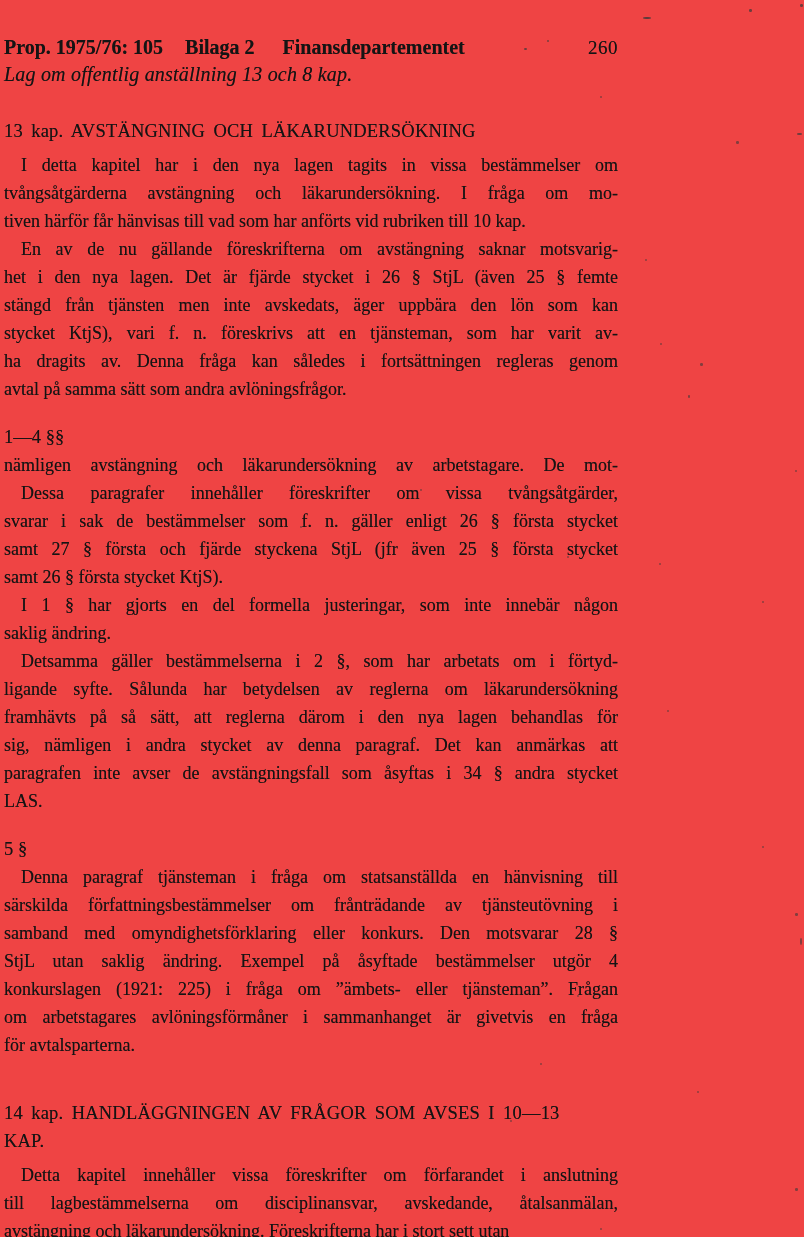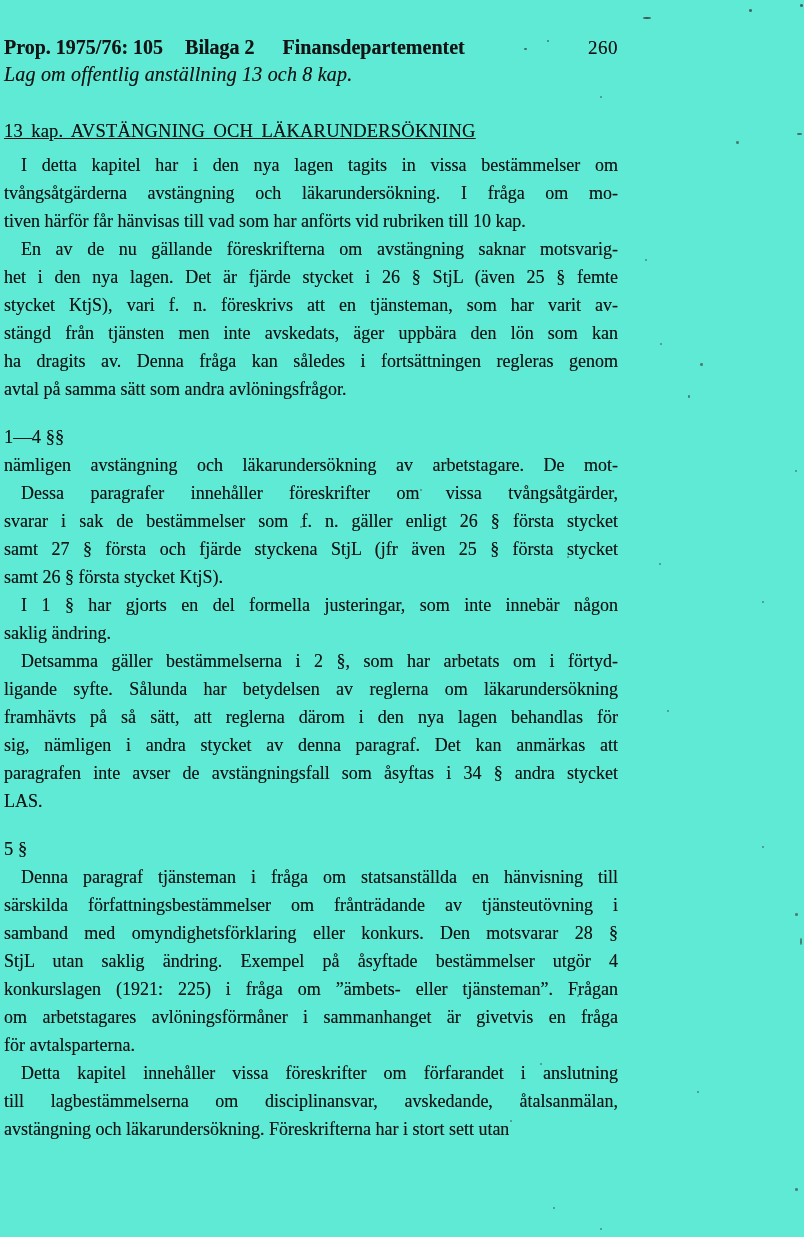--- a/index.html
+++ b/index.html
@@ -1,21 +1,21 @@
 <!DOCTYPE html>
 <html lang="sv"><head>
 <meta charset="utf-8">
 <style>
   * { margin: 0; padding: 0; box-sizing: border-box; }
   html, body { background: #e8e8e8; }
   .page {
     position: relative;
     width: 804px;
     height: 1237px;
-    background: #5eead4;
+    background: #ef4444;
     overflow: hidden;
     font-family: "Liberation Serif", "DejaVu Serif", serif;
     color: #141414;
     text-shadow: 0 0 0.5px rgba(20,20,20,0.55); 
   }
   .content {
     position: absolute;
     left: 4px;
     top: 6px;
     width: 614px;
@@ -53,21 +53,21 @@
     white-space: normal;
     overflow: visible;
   }
   .line.last { text-align-last: left; }
   .line.indent { text-indent: 17px; }
   .chapter-heading .line,
   .subheading .line {
     text-align: left;
     text-align-last: left;
   }
-  .chapter-heading { margin-top: 30px; margin-bottom: 6px; text-decoration: underline; }
+  .chapter-heading { margin-top: 30px; margin-bottom: 6px; }
   .chapter-heading .line {
     font-size: 18.5px;
     word-spacing: 3.5px;
     letter-spacing: 0.2px;
   }
   #sections > .chapter-heading:not(:first-child) { margin-top: 40px; }
   .subheading { margin-top: 20px; }
   .subheading .line { font-size: 18.5px; }
   
   .speck {
@@ -97,22 +97,22 @@
           <div class="line last">13 kap. AVSTÄNGNING OCH LÄKARUNDERSÖKNING</div>
         </div>
         <div class="paragraph">
           <div class="line indent">I detta kapitel har i den nya lagen tagits in vissa bestämmelser om</div>
           <div class="line">tvångsåtgärderna avstängning och läkarundersökning. I fråga om mo-</div>
           <div class="line last">tiven härför får hänvisas till vad som har anförts vid rubriken till 10 kap.</div>
         </div>
         <div class="paragraph">
           <div class="line indent">En av de nu gällande föreskrifterna om avstängning saknar motsvarig-</div>
           <div class="line">het i den nya lagen. Det är fjärde stycket i 26 § StjL (även 25 § femte</div>
+          <div class="line">stängd från tjänsten men inte avskedats, äger uppbära den lön som kan</div>
           <div class="line">stycket KtjS), vari f. n. föreskrivs att en tjänsteman, som har varit av-</div>
-          <div class="line">stängd från tjänsten men inte avskedats, äger uppbära den lön som kan</div>
           <div class="line">ha dragits av. Denna fråga kan således i fortsättningen regleras genom</div>
           <div class="line last">avtal på samma sätt som andra avlöningsfrågor.</div>
         </div>
         <div class="subheading">
           <div class="line last">1—4 §§</div>
         </div>
         <div class="paragraph">
           <div class="line">nämligen avstängning och läkarundersökning av arbetstagare. De mot-</div>
           <div class="line indent">Dessa paragrafer innehåller föreskrifter om vissa tvångsåtgärder,</div>
           <div class="line">svarar i sak de bestämmelser som f. n. gäller enligt 26 § första stycket</div>
@@ -135,20 +135,24 @@
           <div class="line last">5 §</div>
         </div>
         <div class="paragraph">
           <div class="line indent">Denna paragraf tjänsteman i fråga om statsanställda en hänvisning till</div>
           <div class="line">särskilda författningsbestämmelser om frånträdande av tjänsteutövning i</div>
           <div class="line">samband med omyndighetsförklaring eller konkurs. Den motsvarar 28 §</div>
           <div class="line">StjL utan saklig ändring. Exempel på åsyftade bestämmelser utgör 4</div>
           <div class="line">konkurslagen (1921: 225) i fråga om ”ämbets- eller tjänsteman”. Frågan</div>
           <div class="line">om arbetstagares avlöningsförmåner i sammanhanget är givetvis en fråga</div>
           <div class="line last">för avtalsparterna.</div>
+        </div>
+        <div class="chapter-heading">
+          <div class="line">14 kap. HANDLÄGGNINGEN AV FRÅGOR SOM AVSES I 10—13</div>
+          <div class="line last">KAP.</div>
         </div>
         <div class="paragraph">
           <div class="line indent">Detta kapitel innehåller vissa föreskrifter om förfarandet i anslutning</div>
           <div class="line">till lagbestämmelserna om disciplinansvar, avskedande, åtalsanmälan,</div>
           <div class="line last">avstängning och läkarundersökning. Föreskrifterna har i stort sett utan</div>
         </div>
       </div>
 
   </div>
 

